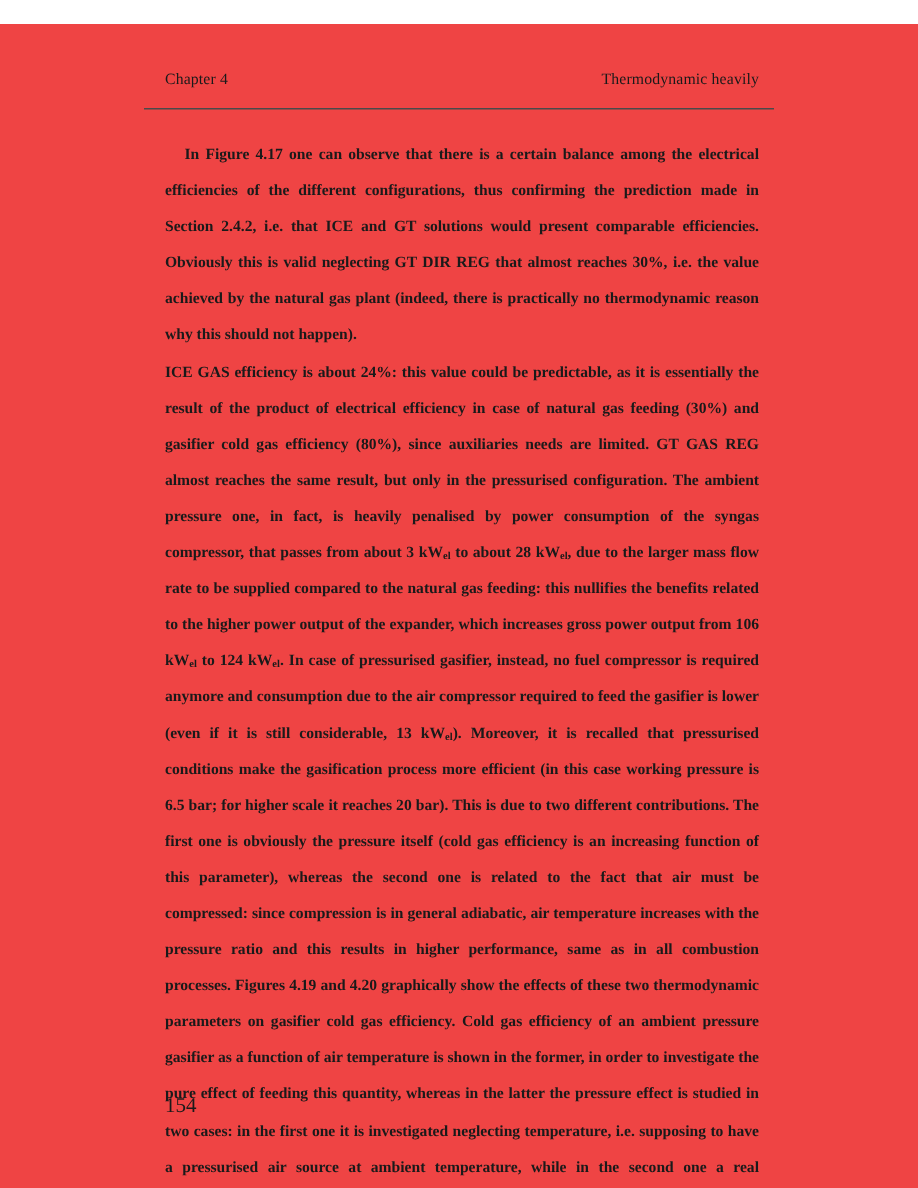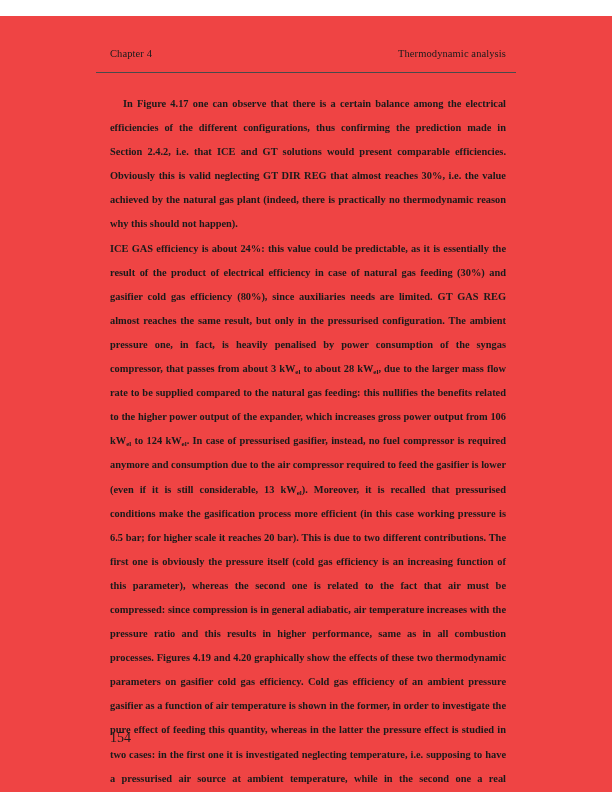--- a/index.html
+++ b/index.html
@@ -81,21 +81,21 @@
     color: #1a1a1a;
   }
 </style>
 </head>
 <body>
 
 <div class="page">
 
   <div class="page-header">
     <span class="header-left">Chapter 4</span>
-    <span class="header-right">Thermodynamic analysis</span>
+    <span class="header-right">Thermodynamic heavily</span>
   </div>
 
   <div class="header-rule"></div>
 
   <div class="content">
 
     <p class="para indented">In Figure 4.17 one can observe that there is a certain balance among the electrical efficiencies of the different configurations, thus confirming the prediction made in Section 2.4.2, i.e. that ICE and GT solutions would present comparable efficiencies. Obviously this is valid neglecting GT DIR REG that almost reaches 30%, i.e. the value achieved by the natural gas plant (indeed, there is practically no thermodynamic reason why this should not happen).</p>
 
     <p class="para"><span>ICE GAS efficiency is about 24%: this value could be predictable, as it is essentially the result of the product of electrical efficiency in case of natural gas feeding (30%) and gasifier cold gas efficiency (80%), since auxiliaries needs are limited. GT GAS REG almost reaches the same result, but only in the pressurised configuration. The ambient pressure one, in fact, is heavily penalised by power consumption of the syngas compressor, that passes from about 3 kW</span><sub>el</sub><span> to about 28 kW</span><sub>el</sub><span>, due to the larger mass flow rate to be supplied compared to the natural gas feeding: this nullifies the benefits related to the higher power output of the expander, which increases gross power output from 106 kW</span><sub>el</sub><span> to 124 kW</span><sub>el</sub><span>. In case of pressurised gasifier, instead, no fuel compressor is required anymore and consumption due to the air compressor required to feed the gasifier is lower (even if it is still considerable, 13 kW</span><sub>el</sub><span>). Moreover, it is recalled that pressurised conditions make the gasification process more efficient (in this case working pressure is 6.5 bar; for higher scale it reaches 20 bar). This is due to two different contributions. The first one is obviously the pressure itself (cold gas efficiency is an increasing function of this parameter), whereas the second one is related to the fact that air must be compressed: since compression is in general adiabatic, air temperature increases with the pressure ratio and this results in higher performance, same as in all combustion processes. Figures 4.19 and 4.20 graphically show the effects of these two thermodynamic parameters on gasifier cold gas efficiency. Cold gas efficiency of an ambient pressure gasifier as a function of air temperature is shown in the former, in order to investigate the pure effect of feeding this quantity, whereas in the latter the pressure effect is studied in two cases: in the first one it is investigated neglecting temperature, i.e. supposing to have a pressurised air source at ambient temperature, while in the second one a real configuration of pressurised gasifier fed by air compressed, and thus heated, by a compressor is being considered (the result is a sort of composition of the two previous curves). In these analyses, design data are obviously</span></p>
 

